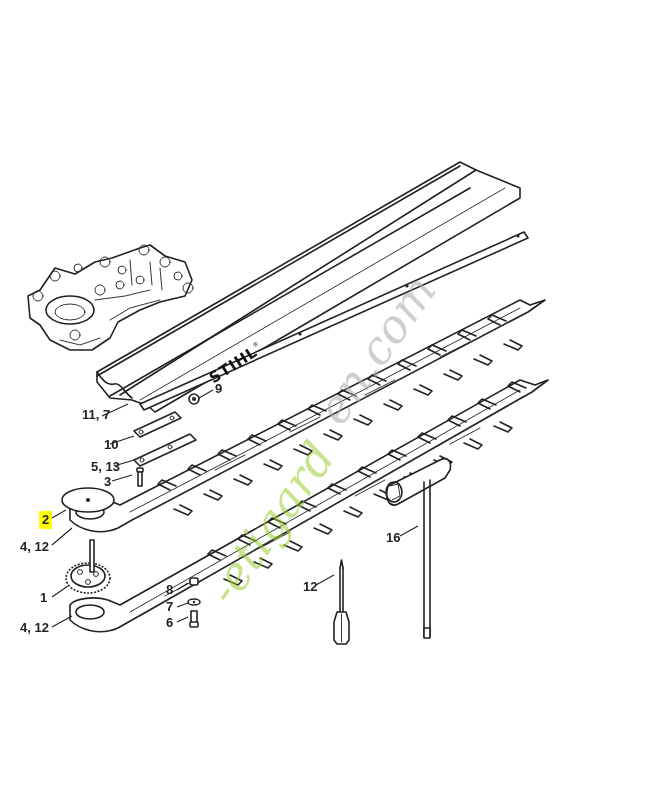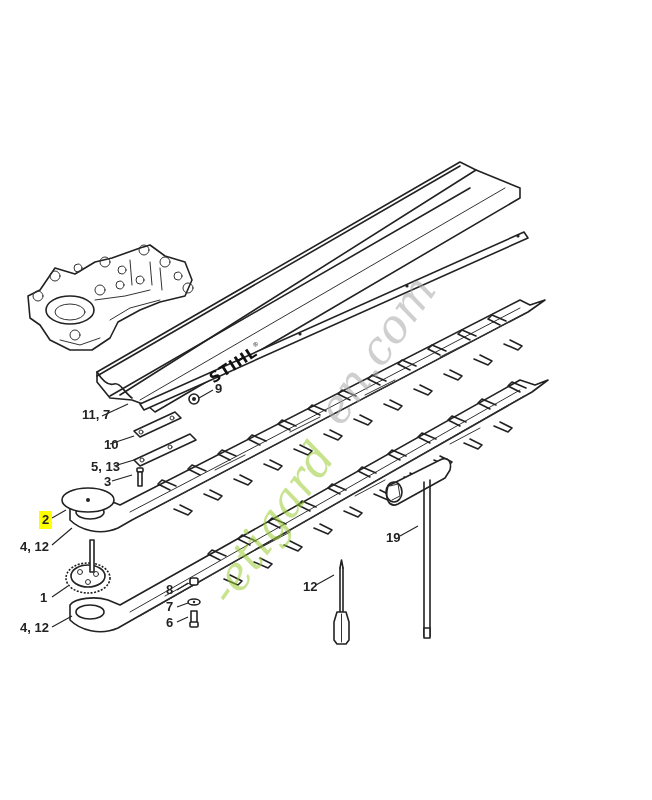--- a/index.html
+++ b/index.html
@@ -217,15 +217,15 @@
   <span class="callout" style="left:91px; top:460px;">5, 13</span>
   <span class="callout" style="left:104px; top:475px;">3</span>
   <span class="callout hl" style="left:39px; top:511px;">2</span>
   <span class="callout" style="left:20px; top:540px;">4, 12</span>
   <span class="callout" style="left:40px; top:591px;">1</span>
   <span class="callout" style="left:20px; top:621px;">4, 12</span>
   <span class="callout" style="left:166px; top:583px;">8</span>
   <span class="callout" style="left:166px; top:600px;">7</span>
   <span class="callout" style="left:166px; top:616px;">6</span>
   <span class="callout" style="left:303px; top:580px;">12</span>
-  <span class="callout" style="left:386px; top:531px;">19</span>
+  <span class="callout" style="left:386px; top:531px;">16</span>
 
 </div>
 
 </body></html>

